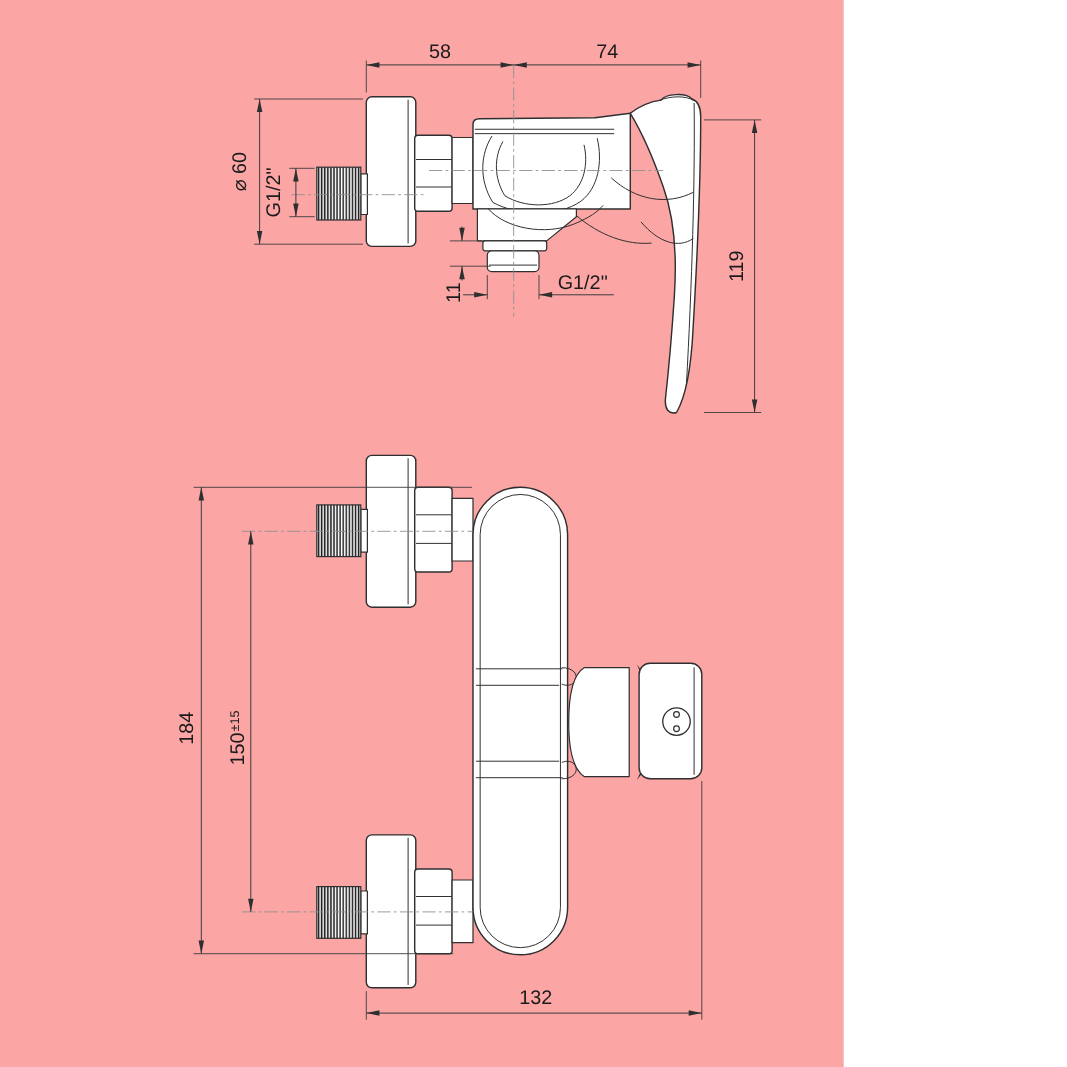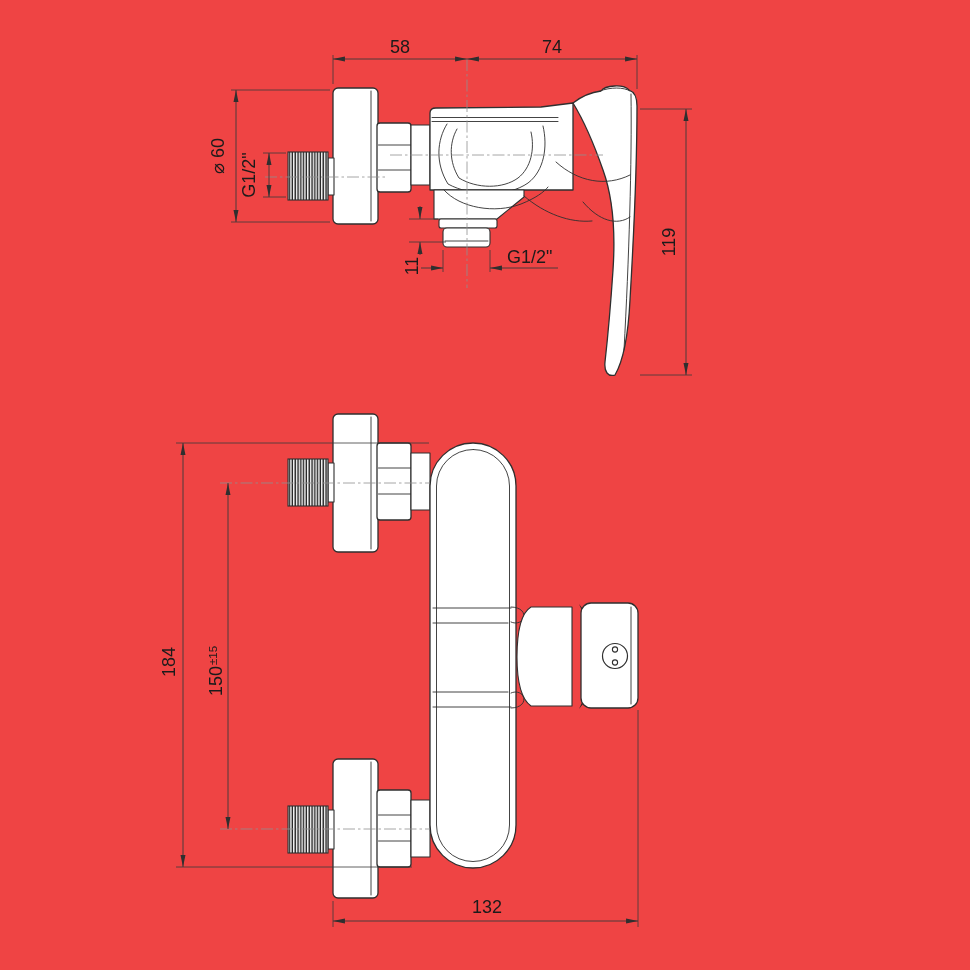--- a/index.html
+++ b/index.html
@@ -1,16 +1,16 @@
 <!DOCTYPE html>
 <html><head>
 <meta charset="utf-8">
 <style>
   html,body{margin:0;padding:0;background:#ffffff;width:970px;height:970px;overflow:hidden;}
-  .canvas{width:970px;height:970px;background:#ef4444;}
+  .canvas{width:767px;height:970px;background:#fca5a5;}
   svg{display:block;}
   .outline{fill:#fff;stroke:#2f2f2f;stroke-width:1.3;stroke-linejoin:round;}
   .outline2{fill:#fff;stroke:#2f2f2f;stroke-width:1.1;stroke-linejoin:round;}
   .detail{fill:none;stroke:#2f2f2f;stroke-width:0.9;stroke-linecap:round;}
   .hatched{fill:url(#threads);stroke:#2f2f2f;stroke-width:1.1;}
   .dim{stroke:#3a3a3a;stroke-width:0.9;fill:none;}
   .ext{stroke:#3a3a3a;stroke-width:0.8;fill:none;}
   .cl{stroke:#8f8f8f;stroke-width:0.8;stroke-dasharray:12 3 2.5 3;fill:none;}
   .dark{fill:#242424;stroke:none;}
   .ring{fill:#fff;stroke:#2f2f2f;stroke-width:1.2;}

